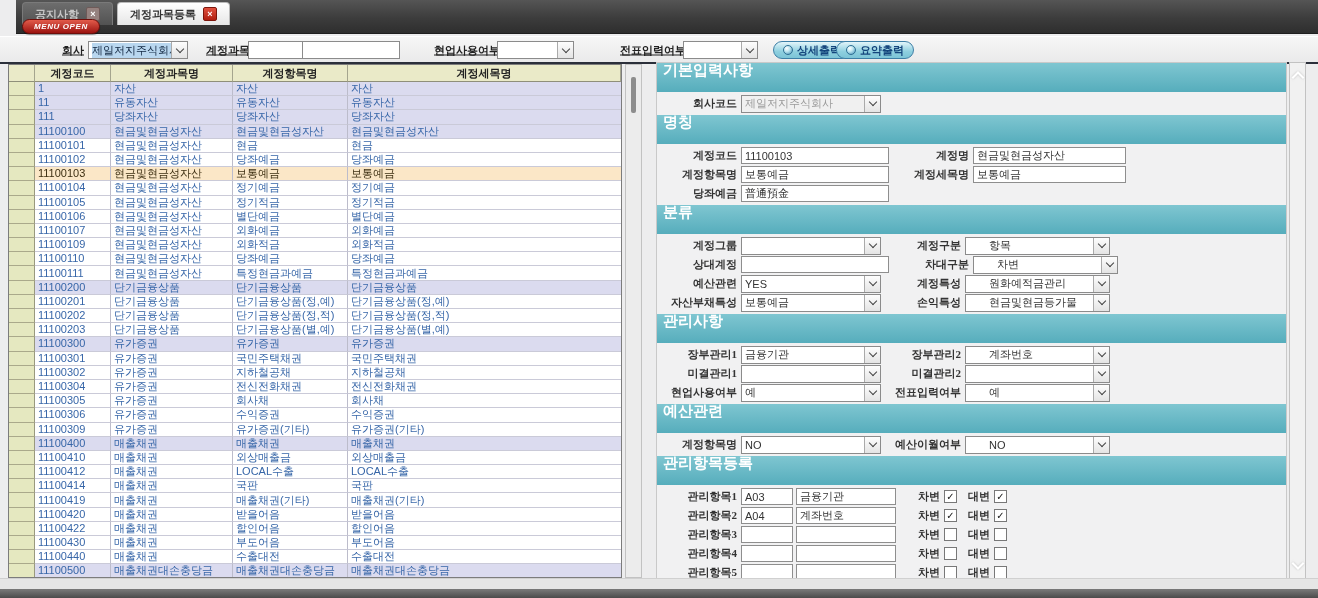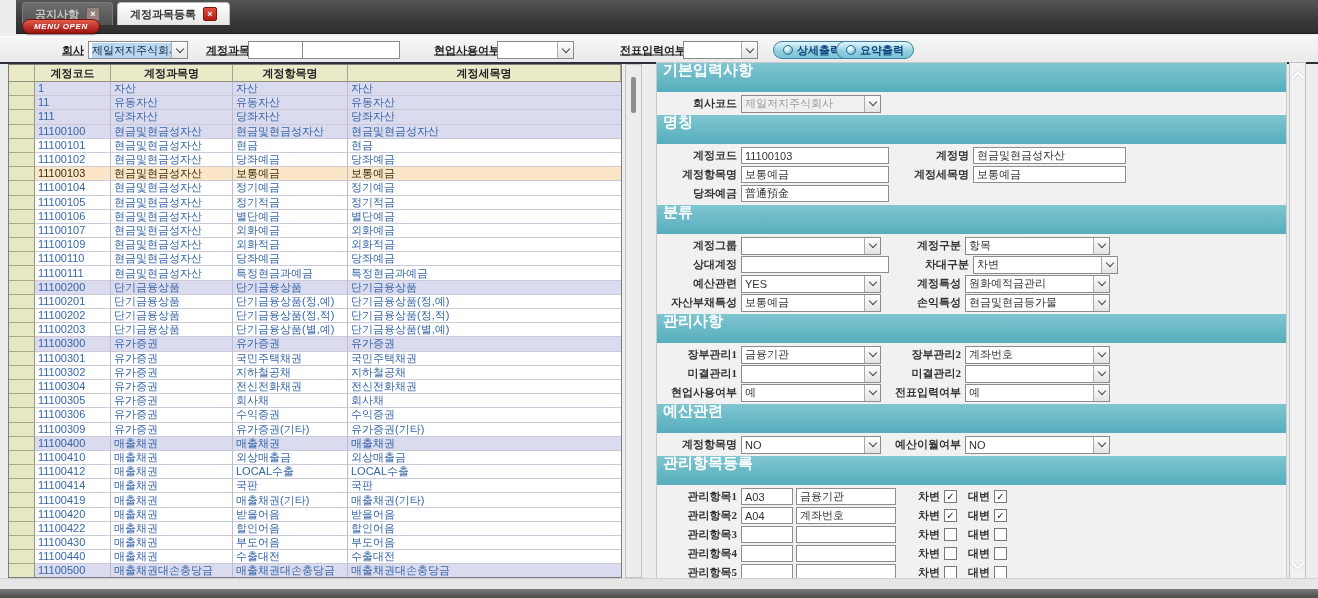--- a/index.html
+++ b/index.html
@@ -75,21 +75,21 @@
   
   .panel{position:absolute;top:62px;left:656px;width:631px;height:517px;background:#f1f1f2;
     border:1px solid #c9c9c9;box-sizing:border-box;overflow:hidden;}
   .sec-header{height:29px;line-height:13px;margin:2px 0;padding:0 6px;
     background:linear-gradient(#7fc6d1,#56adbc);color:#fff;font-weight:bold;font-size:15px;}
   .sec-header:first-child{margin-top:0;}
   .form-row{display:flex;align-items:center;height:19px;}
   .plabel{width:80px;flex:none;text-align:right;margin-right:4px;font-weight:bold;color:#333;white-space:nowrap;font-family:Liberation Serif, serif;}
   .plabel2{width:80px;}
   .pfield{width:140px;flex:none;}
-  .pfield2{width:145px;flex:none;}
+  .pfield2{width:145px;flex:none;padding-left:20px;}
   .inputbox{height:15px;border:1px solid #8e8e8e;background:#fff;padding:0 3px;display:flex;
     align-items:center;overflow:hidden;white-space:nowrap;color:#333;box-sizing:content-box;}
   .selectbox.disabled{background:#f0f0f0;}
   .selectbox.disabled .selval{color:#9a9a9a;}
   .code-box{width:44px;flex:none;}
   .name-box{width:92px;flex:none;margin-left:3px;}
   .cb-label{font-weight:bold;color:#333;margin-left:11px;}
   .cb-label.first{margin-left:22px;}
   .cb{width:11px;height:11px;flex:none;margin-left:4px;border:1px solid #787878;background:#fff;
     font-size:10px;line-height:11px;text-align:center;color:#151515;}

